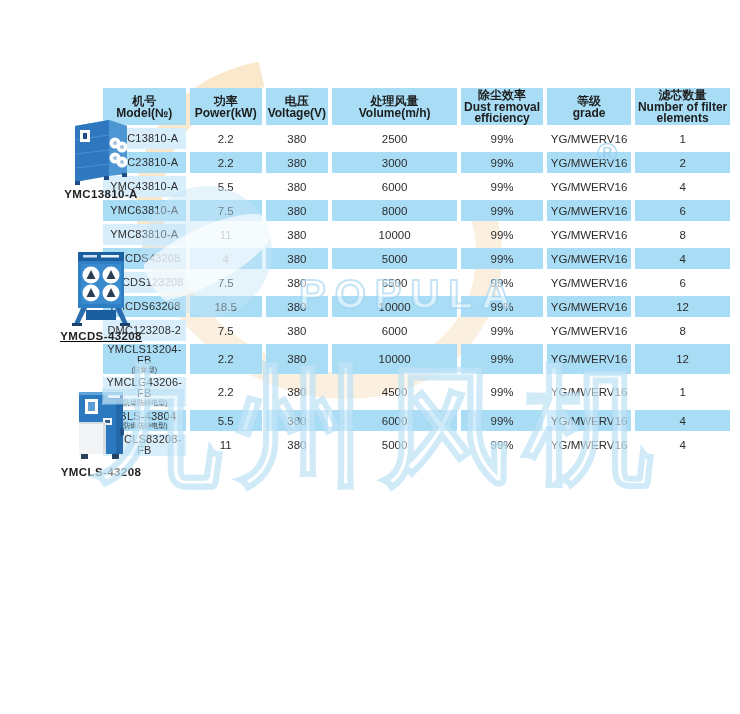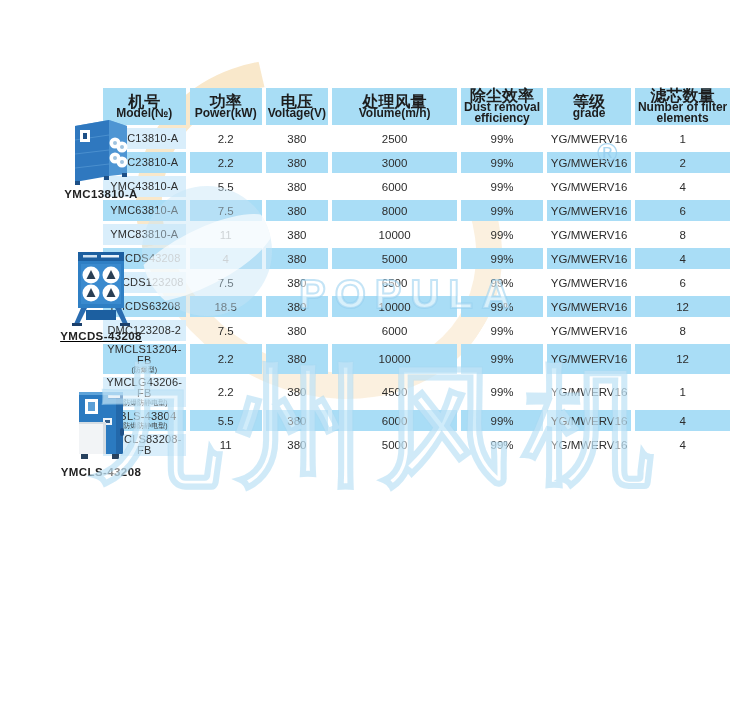--- a/index.html
+++ b/index.html
@@ -25,21 +25,21 @@
   #product-3{left:6px;top:366px;}
   
   table.spec{
     position:absolute;left:99px;top:85px;z-index:1;
     border-collapse:separate;border-spacing:4px 3px;table-layout:fixed;
   }
   table.spec th{
     background:#a8ddf5;height:37px;padding:0 2px;vertical-align:middle;
     font-weight:bold;color:#1d1d1d;text-align:center;
   }
-  table.spec th .zh{font-size:16px;line-height:13px;}
+  table.spec th .zh{font-size:12px;line-height:13px;}
   table.spec th .en{font-size:12px;line-height:11px;}
   table.spec td{
     height:21px;padding:0 2px;text-align:center;vertical-align:middle;
     font-size:11.5px;color:#2d2d2d;background:transparent;
   }
   table.spec tr.alt td{background:#a9ddf6;}
   table.spec tr.plain td.model-cell{background:#d9eefb;}
   .model-name{font-size:11px;line-height:11px;letter-spacing:.2px;}
   .model-note{font-size:7px;line-height:8px;color:#3a3a3a;}
   

